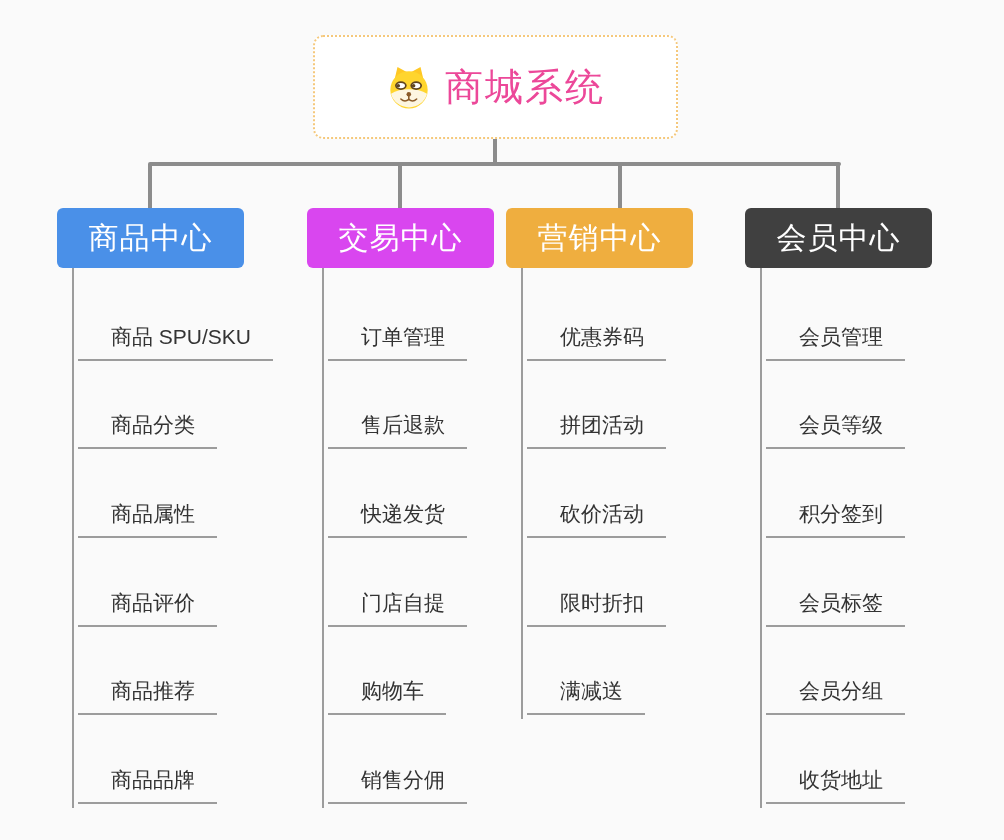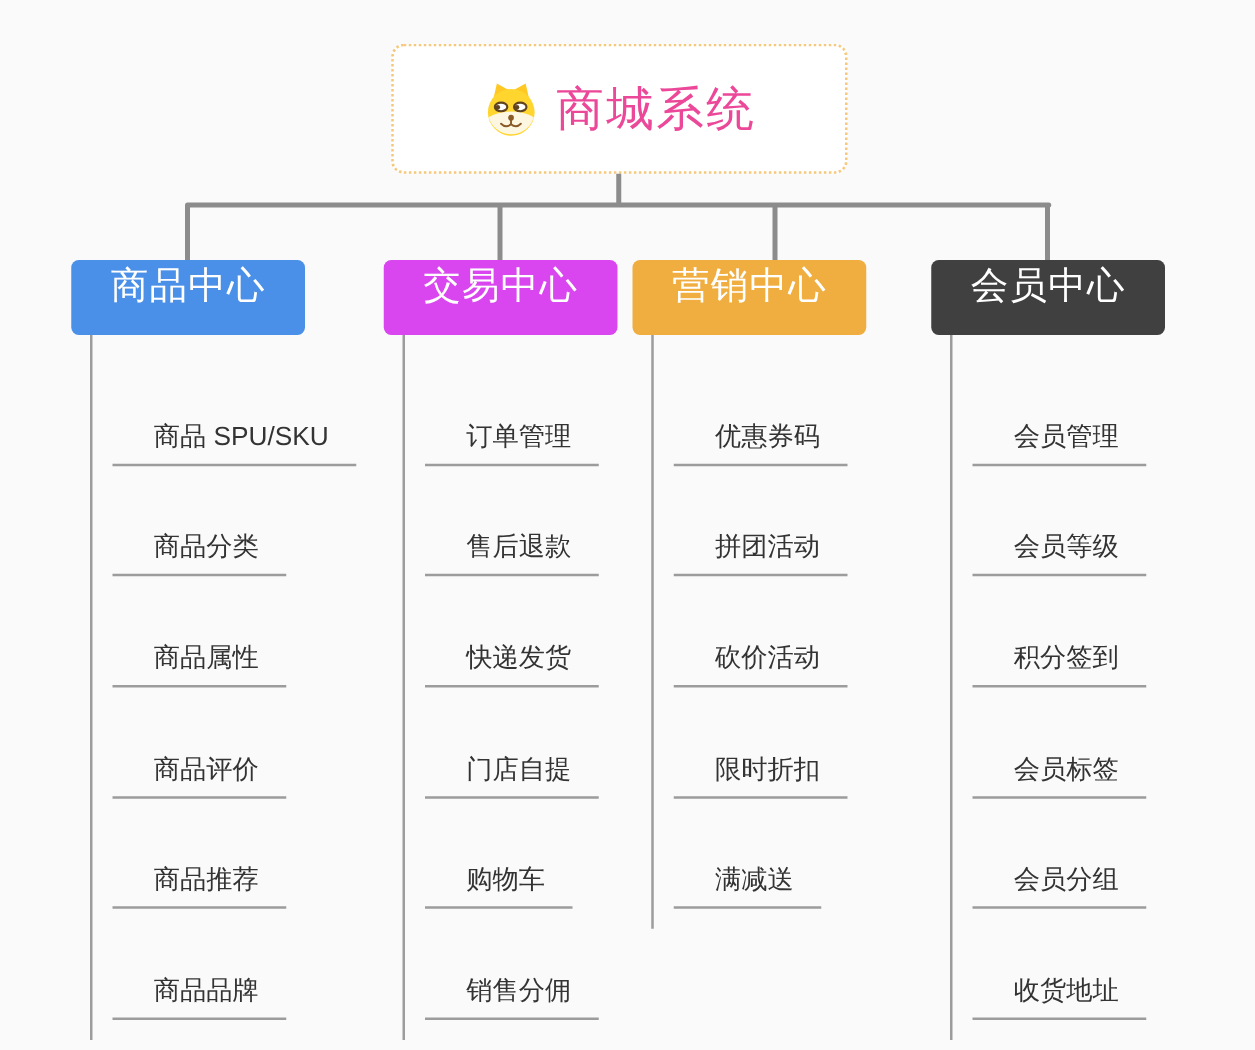--- a/index.html
+++ b/index.html
@@ -47,30 +47,30 @@
   .branch { position:absolute; top:208px; width:232px; }
   .branch.b0 { left:57px; }
   .branch.b1 { left:307px; }
   .branch.b2 { left:506px; }
   .branch.b3 { left:745px; }
 
   .branch-header {
     width:187px; height:60px;
     box-sizing:border-box;
     border-radius:6px;
-    display:flex; justify-content:center;
+    display:flex; align-items:center; justify-content:center;
     color:#FFFFFF;
     font-size:30px;
     letter-spacing:1px;
     white-space:nowrap;
   }
 
   .branch-children {
     list-style:none;
-    margin:0 0 0 15px; padding:16px;
+    margin:0 0 0 15px; padding:4px;
     border-left:2px solid #9C9C9C;
   }
   .branch-children li {
     height:88.7px;
     display:flex;
     align-items:flex-end;
   }
   .child-label {
     display:inline-block;
     padding:0 22px 8px 33px;

